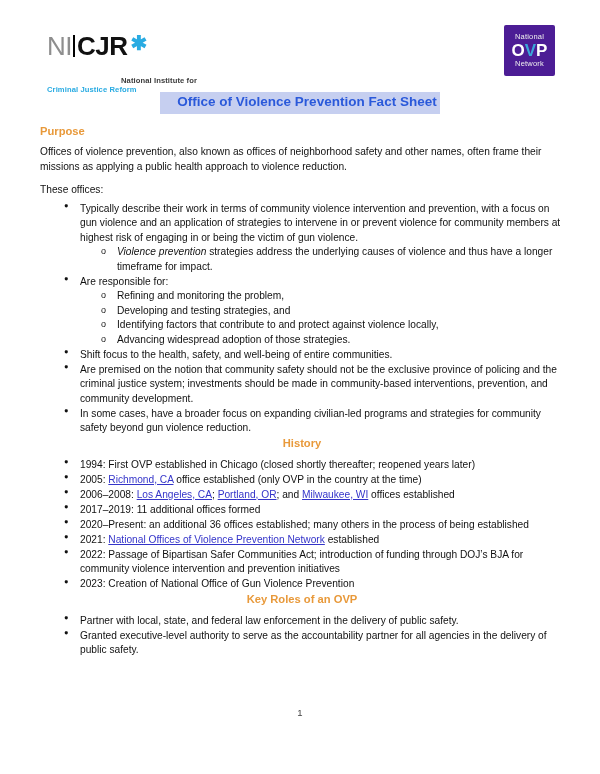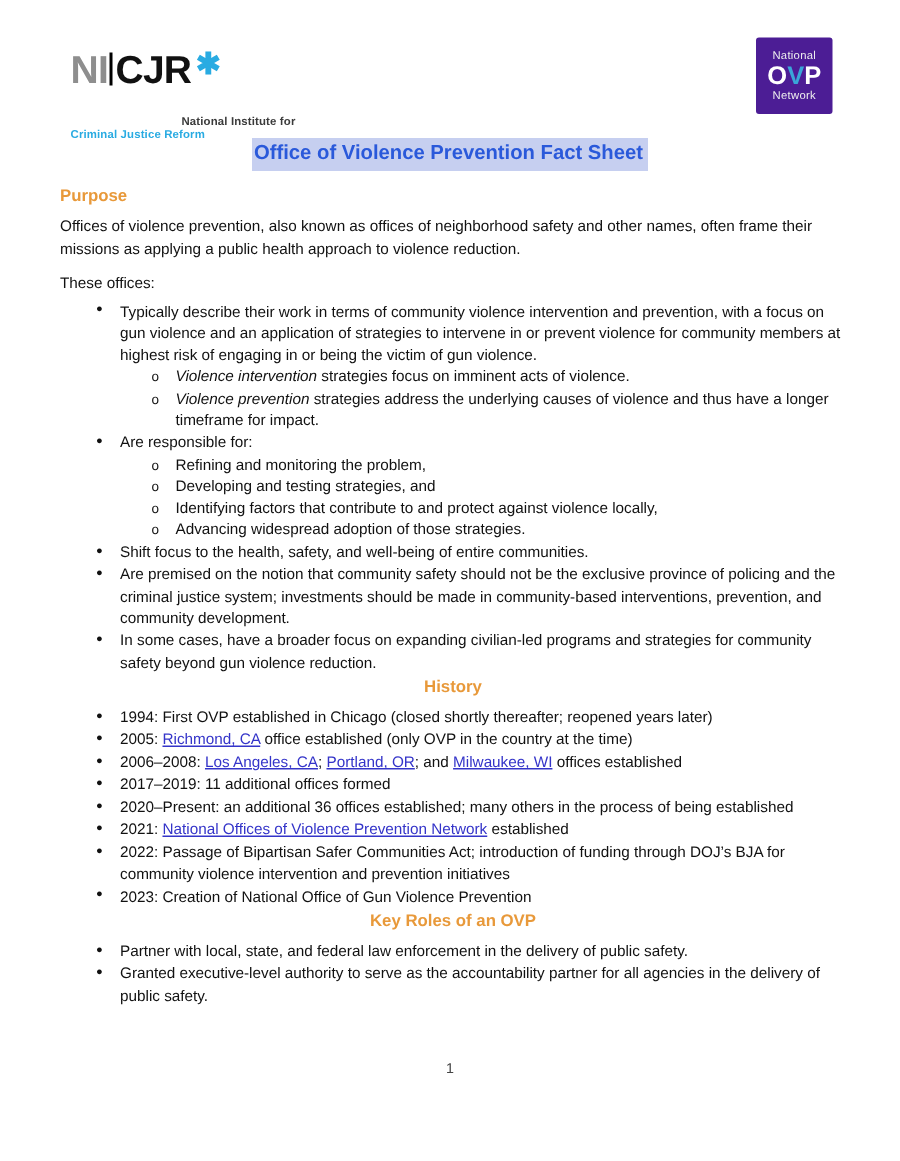--- a/index.html
+++ b/index.html
@@ -38,21 +38,21 @@
     font-weight: bold;
     letter-spacing: -0.5px;
     line-height: 1;
     color: #000;
     white-space: nowrap;
     display: flex;
     align-items: center;
   }
   .nicjr-ni {
     color: #8e8e8e;
-    font-weight: 700;
+    font-weight: 400;
   }
   .nicjr-bar {
     display: inline-block;
     width: 2px;
     height: 22px;
     background: #000;
     margin: 0 2px 0 1px;
   }
   .nicjr-cjr { color: #111; }
   .nicjr-star {
@@ -116,21 +116,21 @@
   .doc-title-wrap {
     text-align: center;
     margin-top: 14px;
   }
   .doc-title {
     display: inline-block;
     background: #c6cff0;
     color: #2a59da;
     font-size: 13.5px;
     font-weight: bold;
-    padding: 2px 3px 3px 1px;
+    padding: 2px 3px 3px 17px;
     line-height: 1.25;
   }
 
   
   .content {
     padding: 0 36px 0 40px;
     margin-top: 10px;
   }
   h2.section {
     color: #e8993a;
@@ -242,21 +242,20 @@
   <div class="content">
 
     <h2 class="section">Purpose</h2>
     <p class="para">Offices of violence prevention, also known as offices of neighborhood safety and other names, often frame their missions as applying a public health approach to violence reduction.</p>
     <p class="para tight">These offices:</p>
 
     <ul class="lvl1">
       <li>
         <span>Typically describe their work in terms of community violence intervention and prevention, with a focus on gun violence and an application of strategies to intervene in or prevent violence for community members at highest risk of engaging in or being the victim of gun violence.</span>
         <ul class="lvl2">
-          <li><em>Violence intervention</em><span> strategies focus on imminent acts of violence.</span></li>
           <li><em>Violence prevention</em><span> strategies address the underlying causes of violence and thus have a longer timeframe for impact.</span></li>
         </ul>
       </li>
       <li>
         <span>Are responsible for:</span>
         <ul class="lvl2">
           <li>Refining and monitoring the problem,</li>
           <li>Developing and testing strategies, and</li>
           <li>Identifying factors that contribute to and protect against violence locally,</li>
           <li>Advancing widespread adoption of those strategies.</li>

